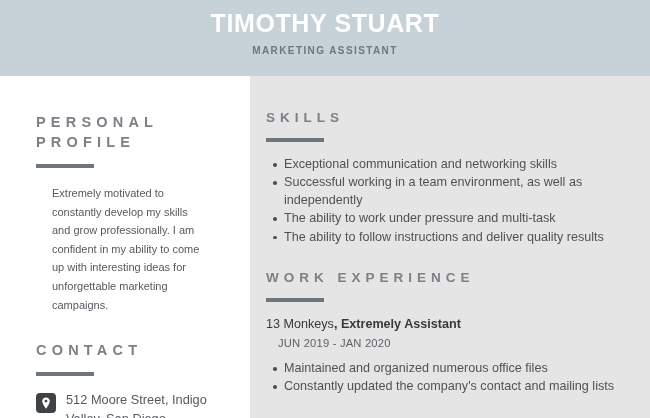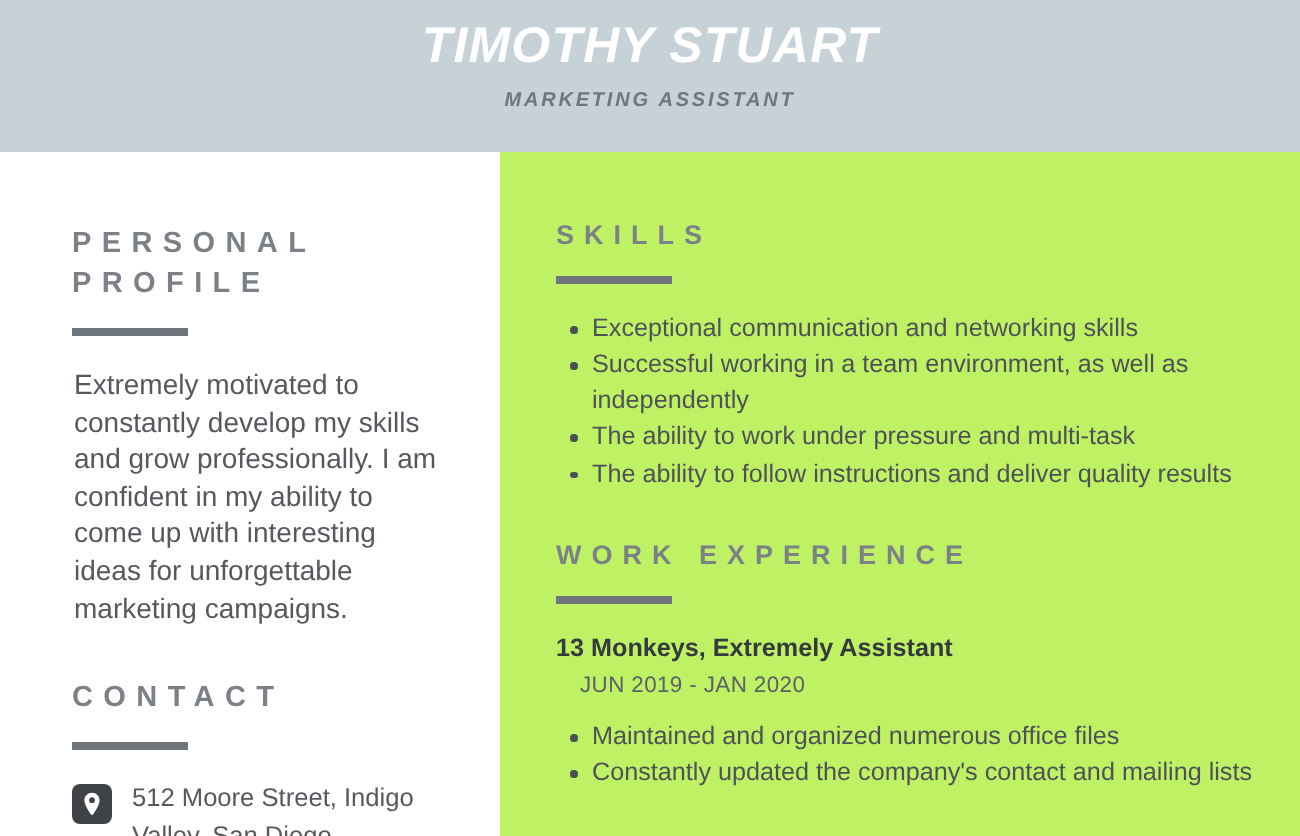--- a/index.html
+++ b/index.html
@@ -26,21 +26,20 @@
   
   .header {
     position: absolute;
     left: 0;
     top: 0;
     width: 650px;
     height: 76px;
     background: #c6d2d8;
     box-sizing: border-box;
     text-align: center;
-    font-style: italic;
   }
   .header-name {
     margin: 0;
     padding-top: 8px;
     font-size: 25px;
     line-height: 30px;
     font-weight: 700;
     letter-spacing: 0.6px;
     color: #ffffff;
     font-family: "Liberation Sans", sans-serif;
@@ -74,23 +73,23 @@
     box-sizing: border-box;
     padding: 36px 30px 0 36px;
     border-radius: 16px;
   }
   .col-right {
     position: absolute;
     left: 250px;
     top: 0;
     width: 400px;
     height: 342px;
-    background: #bef264;
+    background: #e5e5e5;
     box-sizing: border-box;
-    padding: 32px 16px 0 28px;
+    padding: 32px 16px 0 16px;
   }
 
   
   .section-heading {
     margin: 0;
     font-size: 14.5px;
     line-height: 20px;
     font-weight: 700;
     letter-spacing: 5.2px;
     color: #7b8187;
@@ -108,22 +107,22 @@
     background: #6e757b;
     margin: 10px 0 14px 0;
   }
   .rule.left-rule {
     margin-top: 12px;
     margin-bottom: 15px;
   }
 
   
   .profile-text {
-    margin: 1px;
-    font-size: 14px;
+    margin: 16px;
+    font-size: 11px;
     line-height: 18.6px;
     color: #55595e;
     font-family: "Liberation Sans", sans-serif;
   }
 
   .contact-block {
     margin-top: 26px;
   }
   .contact-row {
     display: flex;
@@ -177,21 +176,21 @@
 
   .exp-block { margin-top: 0; }
   .exp-title {
     font-size: 12.6px;
     line-height: 17px;
     color: #36393d;
     font-weight: 600;
     font-family: "Liberation Sans", sans-serif;
     margin: 0;
   }
-  .exp-title .company { font-weight: 700; }
+  .exp-title .company { font-weight: 400; }
   .exp-dates {
     margin: 3px 0 0 12px;
     font-size: 11.2px;
     line-height: 15px;
     letter-spacing: 0.2px;
     color: #5d6166;
     font-family: "Liberation Sans", sans-serif;
   }
   .exp-bullets { margin-top: 9px; }
 

